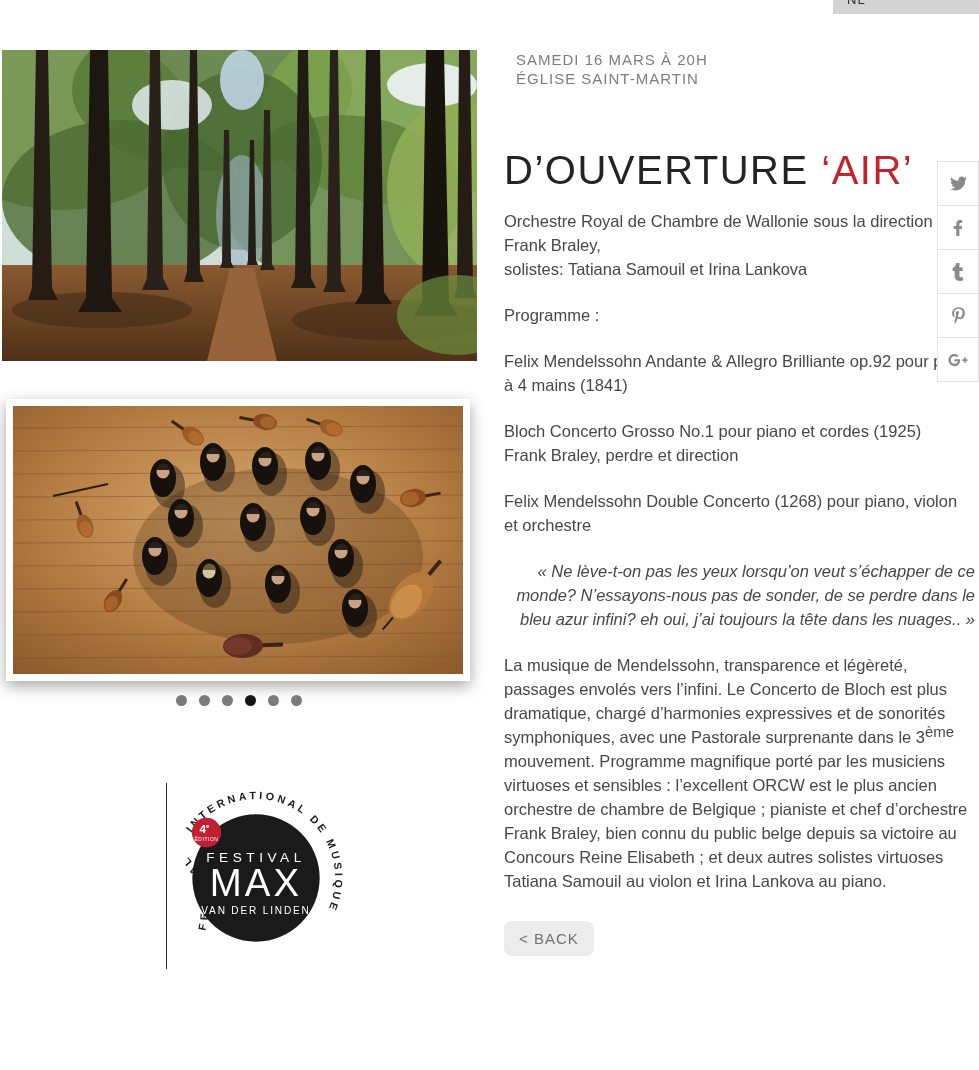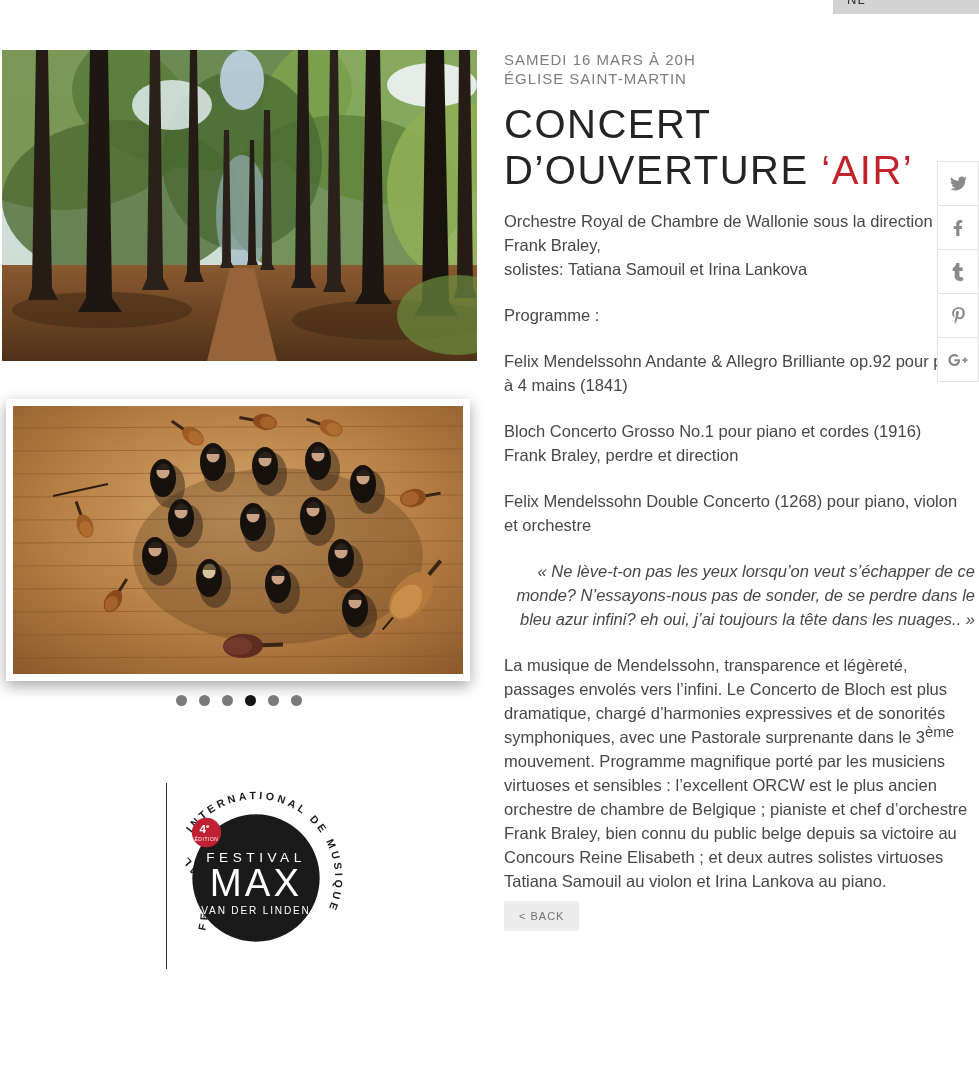--- a/index.html
+++ b/index.html
@@ -44,41 +44,41 @@
   .dot.active { background: #141414; }
   .logo-vline {
     position: absolute; left: 166px; top: 783px;
     width: 1px; height: 186px; background: #2d2d2d;
   }
   .logo-wrap { position: absolute; left: 160px; top: 782px; width: 192px; height: 192px; }
   
   .right-col { position: absolute; left: 504px; top: 50px; width: 471px; }
   .subtitle {
     font-size: 15px; line-height: 19px; letter-spacing: 1px;
-    color: #7d7d7d; text-transform: uppercase;
+    color: #7d7d7d; text-transform: uppercase; margin-left: 12px;
   }
   h1.event-title {
     margin-top: 13px;
     font-size: 40px; line-height: 46px;
     font-weight: 300; letter-spacing: 1.5px;
     color: #242424;
   }
   h1 .accent { color: var(--accent, #c2242c); }
   .right-col p { font-size: 16.5px; line-height: 24px; margin-top: 22px; color: #474747; }
   .right-col p.first { margin-top: 16px; }
   .pline { display: block; }
   .quote { font-style: italic; text-align: right; }
   .quote .pline { text-indent: 26px; display: inline; }
   sup { font-size: 15px; line-height: 0; }
   .back-btn {
-    display: inline-block; margin-top: 8px;
+    display: inline-block; margin-top: 28px;
     background: #ececec; color: #717171;
-    border: none; border-radius: 2px;
+    border: none; border-radius: 8px;
     font-family: "Liberation Sans", sans-serif;
-    font-size: 11px; letter-spacing: 1px;
+    font-size: 15px; letter-spacing: 1px;
     padding: 9px 15px; cursor: pointer;
   }
   
   .share-bar { position: absolute; left: 937px; top: 161px; width: 42px; z-index: 5; }
   .share-btn {
     width: 42px; height: 45px; margin-top: -1px;
     background: #ffffff; border: 1px solid #e3e3e3;
     display: flex; align-items: center; justify-content: center;
     cursor: pointer;
   }
@@ -321,35 +321,35 @@
     <circle cx="46" cy="50" r="14.5" fill="#bf2133"></circle>
     <text x="44" y="50" text-anchor="middle" font-family="Liberation Sans, sans-serif" font-size="11.5" font-weight="700" fill="#ffffff"><tspan>4</tspan><tspan font-size="6" dy="-4">e</tspan></text>
     <text x="46" y="58" text-anchor="middle" font-family="Liberation Sans, sans-serif" font-size="4.8" letter-spacing=".6" fill="#ffffff">ÉDITION</text>
   </svg>
 </div>
 
 <div class="right-col">
   <div class="subtitle">SAMEDI 16 MARS À 20H</div>
   <div class="subtitle">ÉGLISE SAINT-MARTIN</div>
 
-  <h1 class="event-title"><span>CONCERT</span><br><span>D’OUVERTURE </span><span class="accent">‘AIR’</span></h1>
+  <h1 class="event-title"><br><span>D’OUVERTURE </span><span class="accent">‘AIR’</span></h1>
 
   <p class="first">
     <span class="pline">Orchestre Royal de Chambre de Wallonie sous la direction de Frank Braley,</span>
     <span class="pline">solistes: Tatiana Samouil et Irina Lankova</span>
   </p>
 
   <p>Programme :</p>
 
   <p>
     <span class="pline">Felix Mendelssohn Andante &amp; Allegro Brilliante op.92 pour piano à 4 mains (1841)</span>
   </p>
 
   <p>
-    <span class="pline">Bloch Concerto Grosso No.1 pour piano et cordes (1916)</span>
+    <span class="pline">Bloch Concerto Grosso No.1 pour piano et cordes (1925)</span>
     <span class="pline">Frank Braley, perdre et direction</span>
   </p>
 
   <p>
     <span class="pline">Felix Mendelssohn Double Concerto (1268) pour piano, violon et orchestre</span>
   </p>
 
   <p class="quote">
     <span class="pline">« Ne lève-t-on pas les yeux lorsqu’on veut s’échapper de ce monde? N’essayons-nous pas de sonder, de se perdre dans le bleu azur infini? eh oui, j’ai toujours la tête dans les nuages.. »</span>
   </p>

